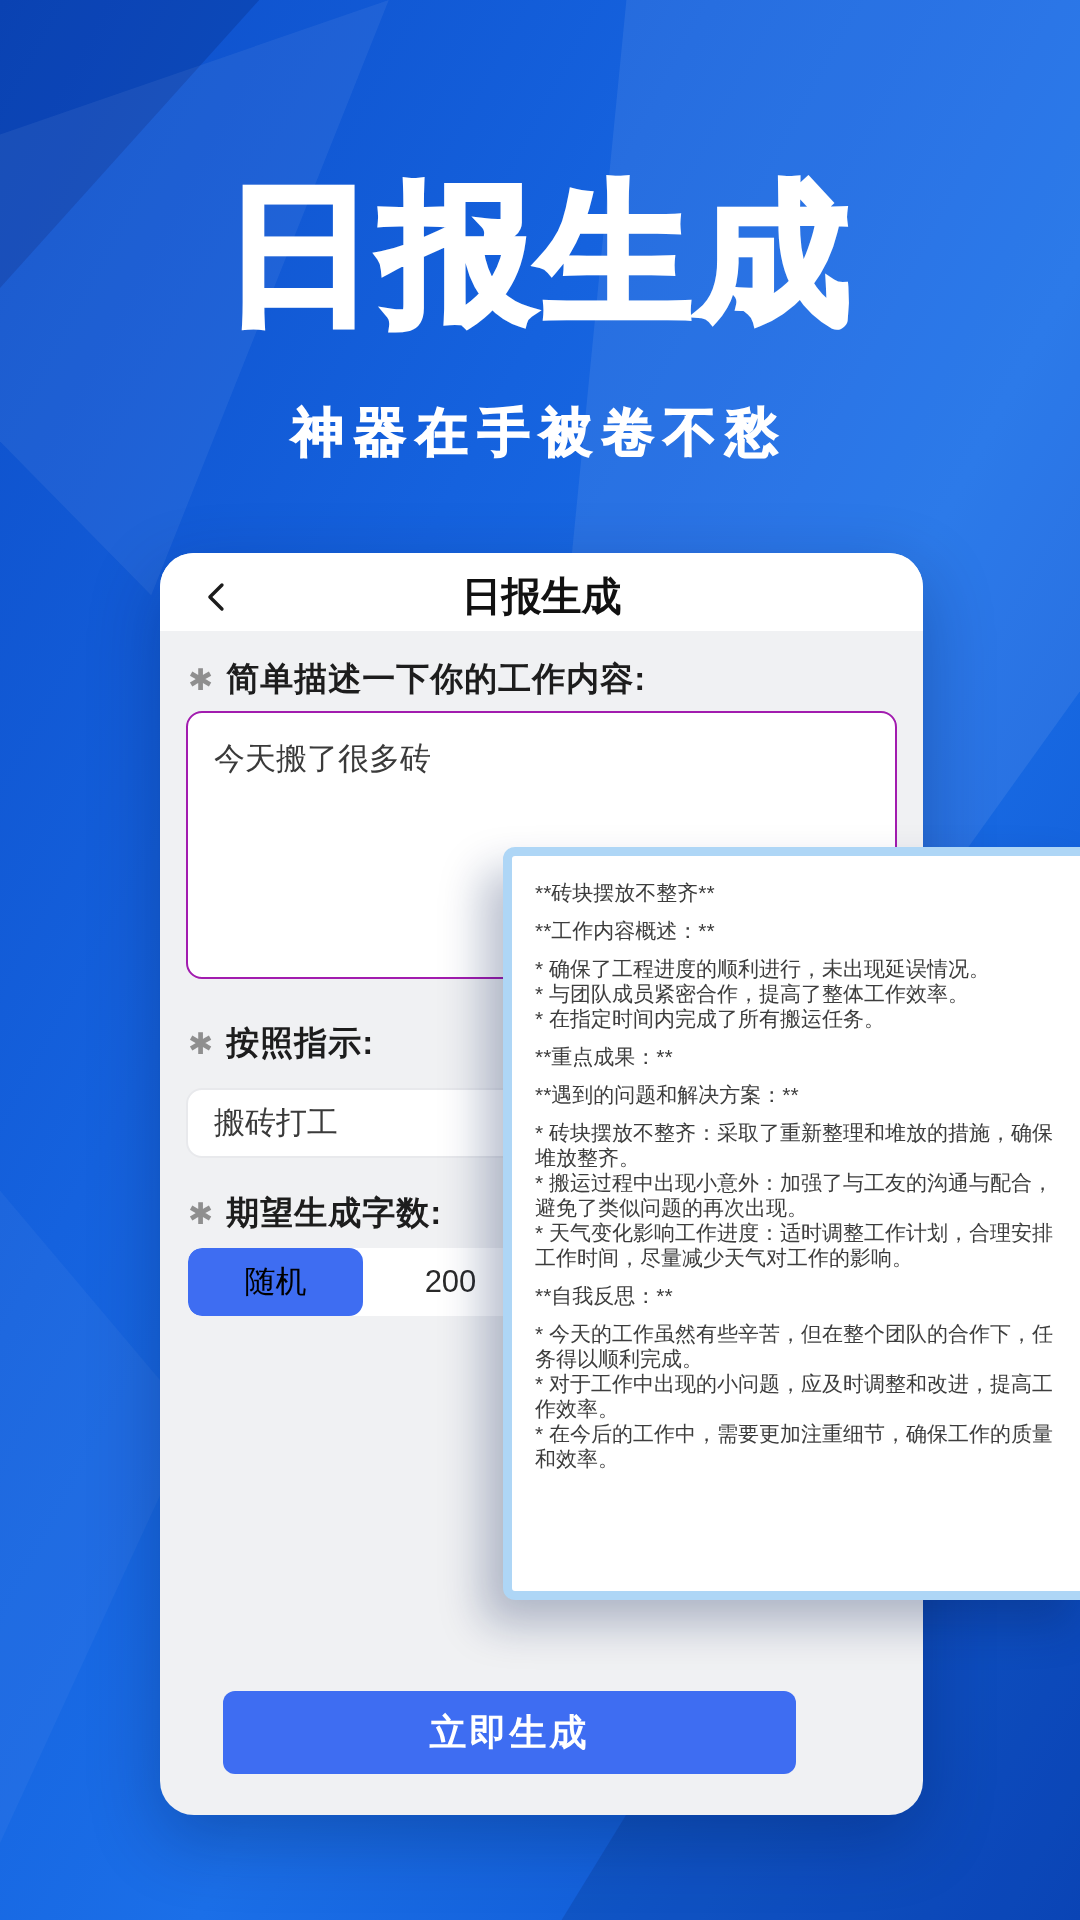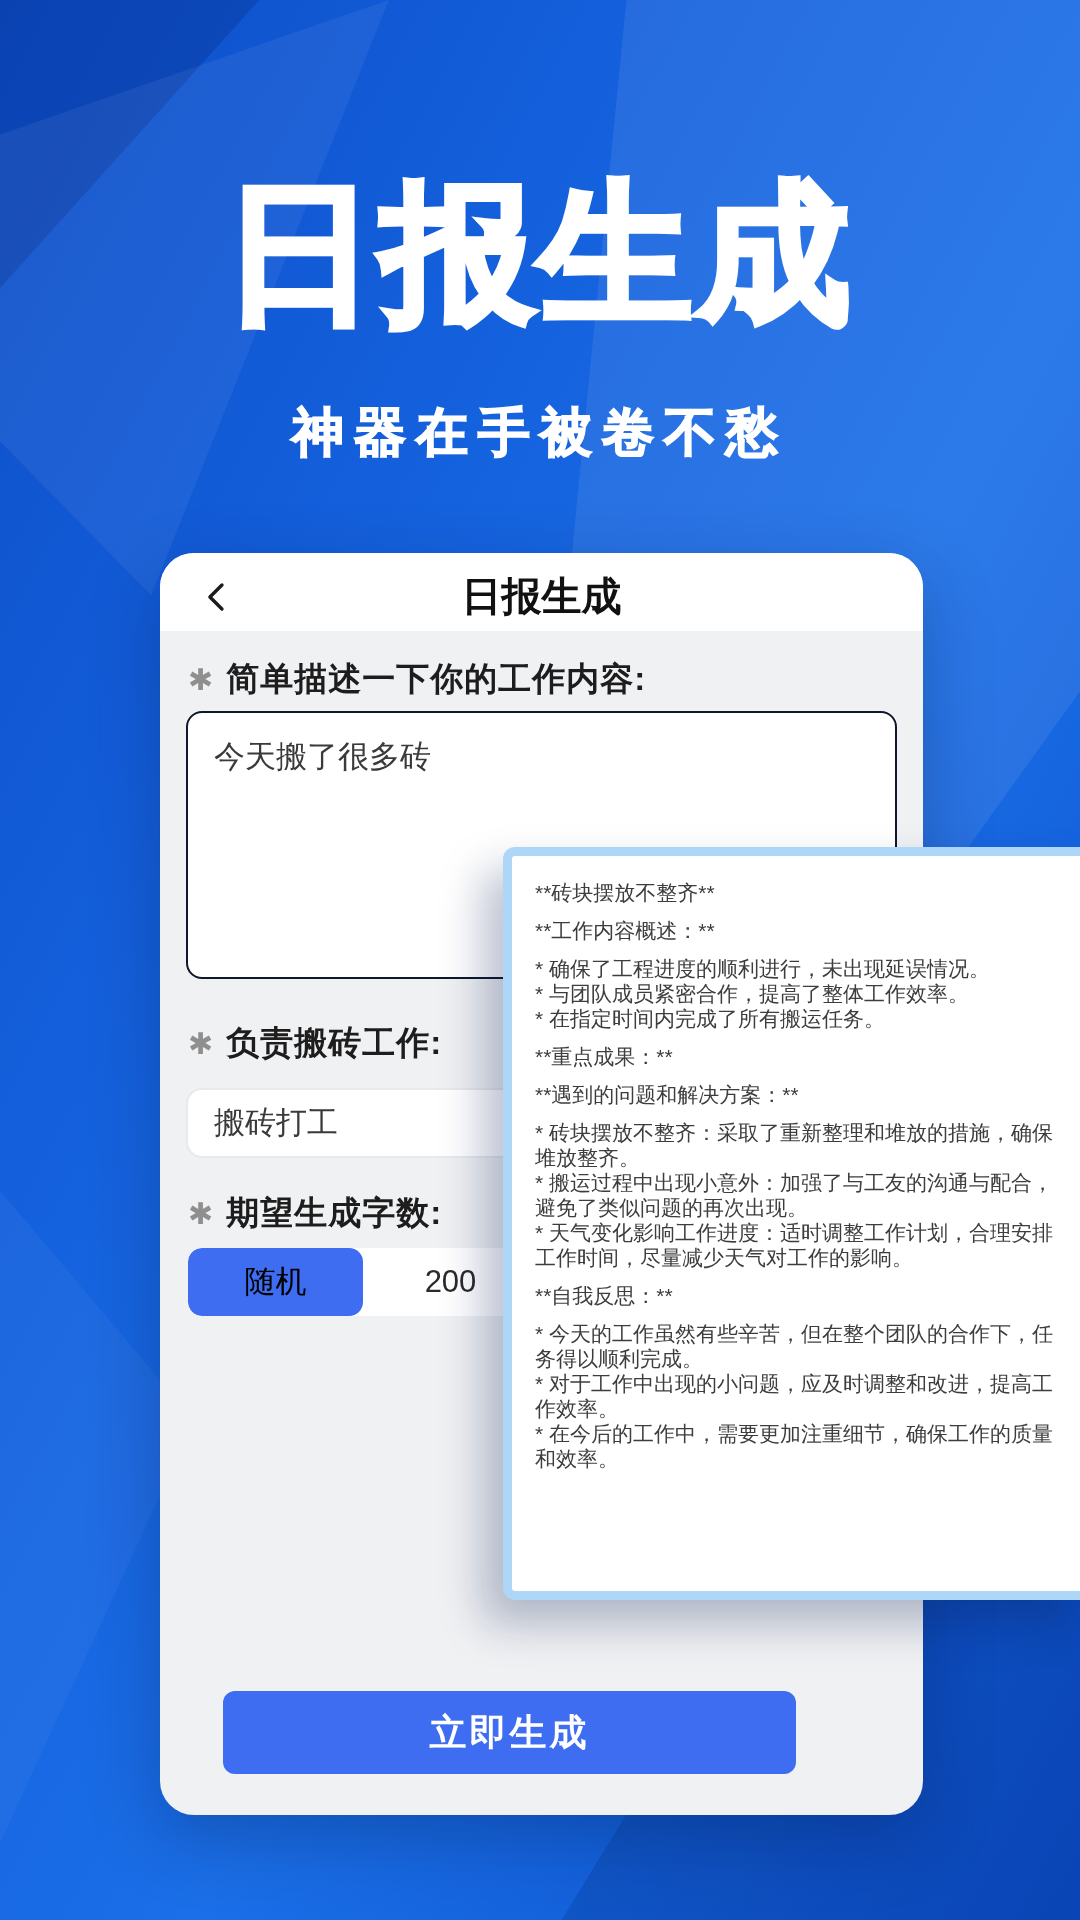--- a/index.html
+++ b/index.html
@@ -54,23 +54,23 @@
   .required-mark{
     font-size:30px;font-weight:400;color:#8f8f8f;margin-right:12px;
     -webkit-text-stroke:0;
   }
   .label-work{top:104px;}
   .label-job{top:468px;}
   .label-count{top:638px;}
 
   .work-textarea{
     position:absolute;left:26px;top:158px;width:711px;height:268px;
-    background:#ffffff;border:2px solid #0f172a;border-radius:16px;
+    background:#ffffff;border:2px solid #a21caf;border-radius:16px;
     box-sizing:border-box;padding:24px 26px;resize:none;outline:none;
-    font-family:Liberation Mono, monospace;font-size:31px;color:#3a3a3a;line-height:44px;
+    font-family:Liberation Serif, serif;font-size:31px;color:#3a3a3a;line-height:44px;
   }
   .job-input{
     position:absolute;left:26px;top:535px;width:711px;height:70px;
     background:#ffffff;border:2px solid #e8e9ec;border-radius:16px;
     box-sizing:border-box;padding:0 26px;outline:none;
     font-family:inherit;font-size:31px;color:#3a3a3a;
   }
 
   .segmented{
     position:absolute;left:28px;top:695px;height:68px;width:350px;
@@ -134,21 +134,21 @@
 
     <div class="field-label label-work">
       <span class="required-mark">✱</span>
       <span>简单描述一下你的工作内容:</span>
     </div>
 
     <textarea class="work-textarea" style="">今天搬了很多砖</textarea>
 
     <div class="field-label label-job">
       <span class="required-mark">✱</span>
-      <span>负责搬砖工作:</span>
+      <span>按照指示:</span>
     </div>
 
     <input class="job-input" type="text" value="搬砖打工" style="">
 
     <div class="field-label label-count">
       <span class="required-mark">✱</span>
       <span>期望生成字数:</span>
     </div>
 
     <div class="segmented">

